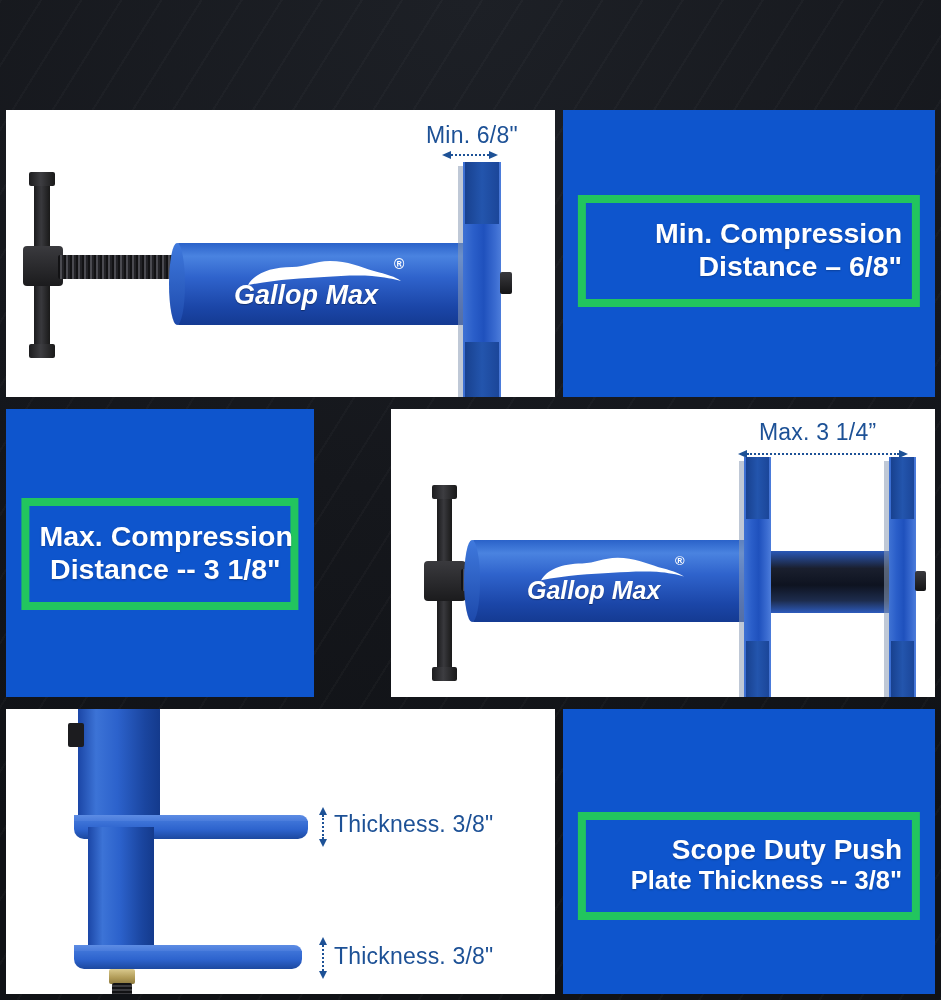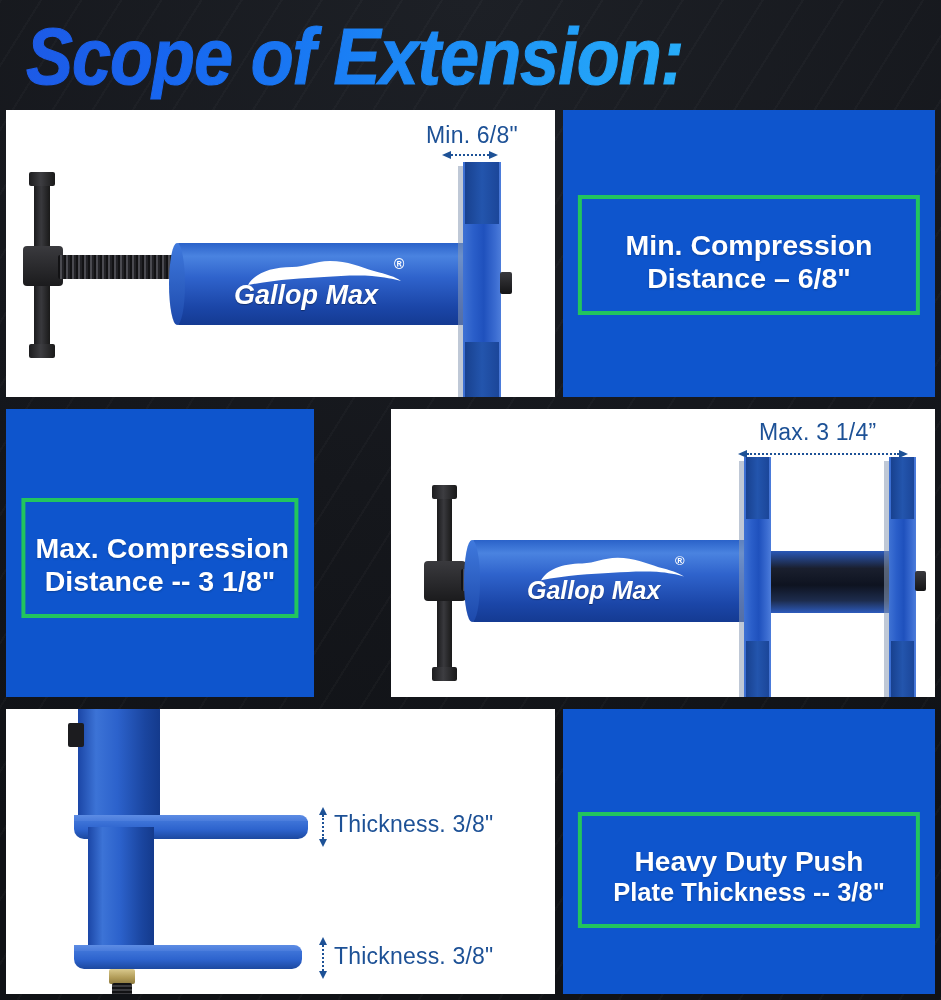--- a/index.html
+++ b/index.html
@@ -52,23 +52,23 @@
   
   #panel-label-max  { left:6px;   top:409px; width:308px; height:288px; }
   #panel-tool-max   { left:391px; top:409px; width:544px; height:288px; }
   
   #panel-tool-thick { left:6px;   top:709px; width:549px; height:285px; }
   #panel-label-thick{ left:563px; top:709px; width:372px; height:285px; }
 
   
   .caption-box {
     position:absolute; left:50%; transform:translateX(-50%);
-    border:4px solid #22c55e;
-    padding:30px 10px 16px 10px;
-    text-align:center; color:#ffffff;
+    border:8px solid #22c55e;
+    padding:14px 10px 16px 10px;
+    text-align:right; color:#ffffff;
   }
   .caption-line {
     font-weight:bold; white-space:nowrap;
     text-shadow:0 1px 2px rgba(0,0,0,.25);
     line-height:1.16;
   }
   #cap-min  { top:85px; width:92%; }
   #cap-max  { top:89px; width:90%; }
   #cap-thick{ top:103px; width:92%; }
   #cap-min .l1   { font-size:28.5px; }
@@ -200,23 +200,20 @@
   }
   .small-blk {
     position:absolute; background:#1c1c1f; border-radius:2px;
   }
 </style>
 </head>
 <body>
 
 <div id="page">
 
-  <div id="title-bar">
-    <div id="title-text">Scope of Extension:</div>
-  </div>
 
   <div class="panel white" id="panel-tool-min">
 
     <div class="dim-label" style="left:420px; top:12px; font-size:23px;">Min. 6/8"</div>
     <div class="dim-h" style="left:436px; top:40px; width:56px;">
       <span class="ah-l"></span>
       <span class="line"></span>
       <span class="ah-r"></span>
     </div>
 
@@ -338,18 +335,18 @@
     <div class="dim-v" style="left:312px; top:228px; height:42px;">
       <span class="ah-t"></span>
       <span class="line"></span>
       <span class="ah-b"></span>
     </div>
     <div class="dim-label" style="left:328px; top:234px; font-size:23px;">Thickness. 3/8"</div>
   </div>
 
   <div class="panel blue" id="panel-label-thick">
     <div class="caption-box" id="cap-thick">
-      <div class="caption-line l1">Heavy Duty Push</div>
+      <div class="caption-line l1">Scope Duty Push</div>
       <div class="caption-line l2">Plate Thickness -- 3/8"</div>
     </div>
   </div>
 
 </div>
 
 </body></html>

